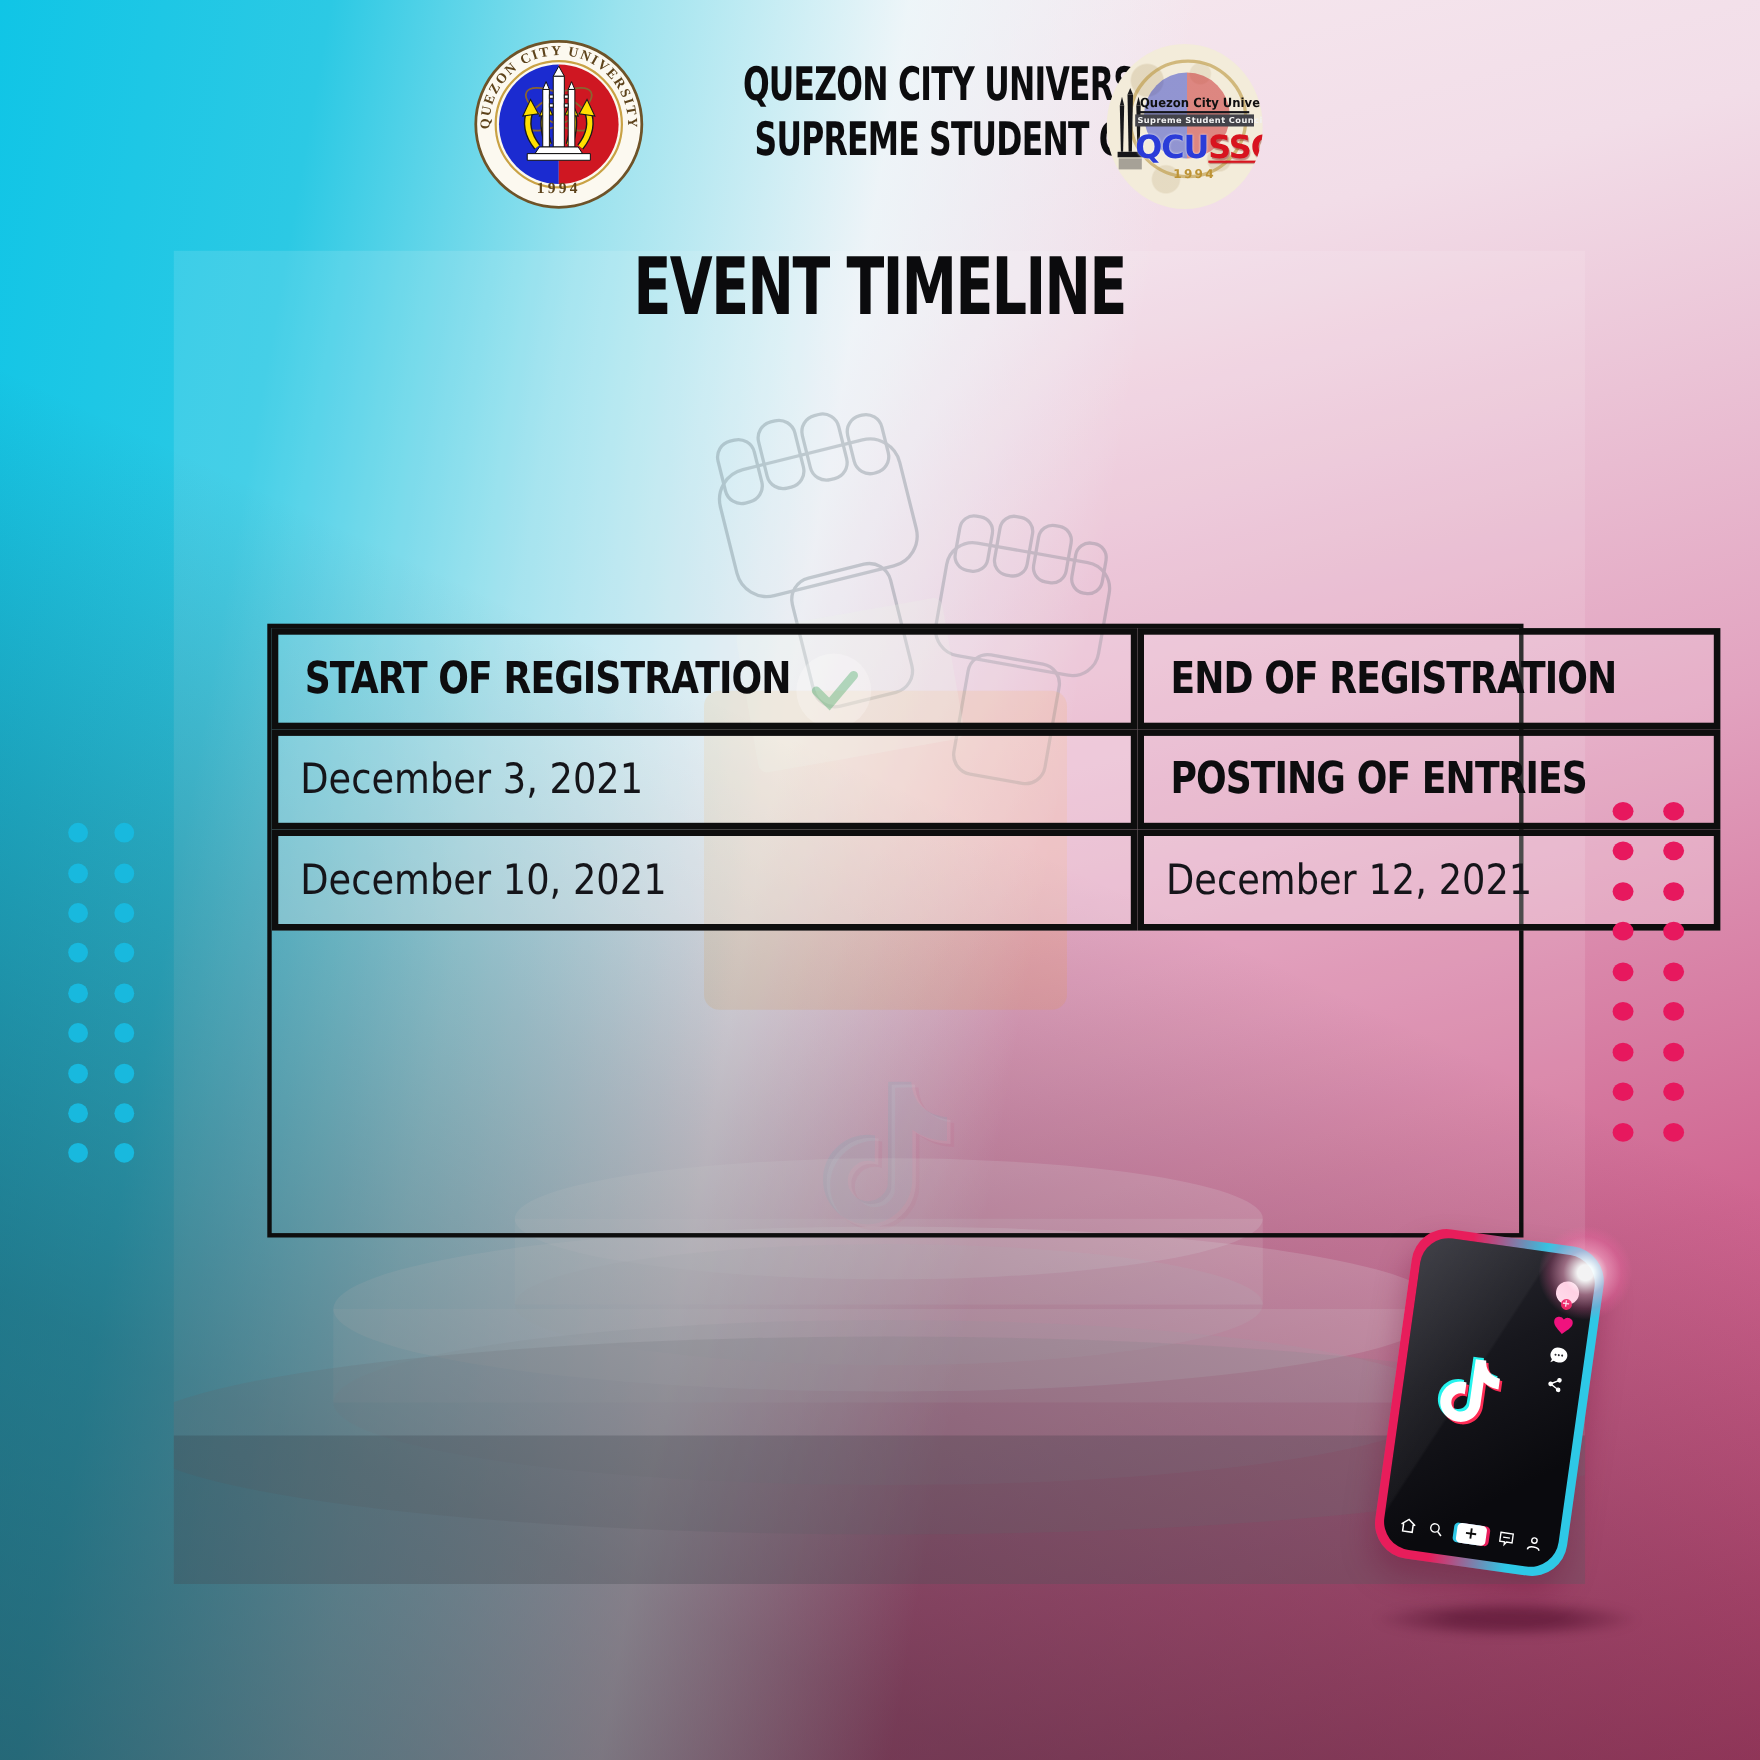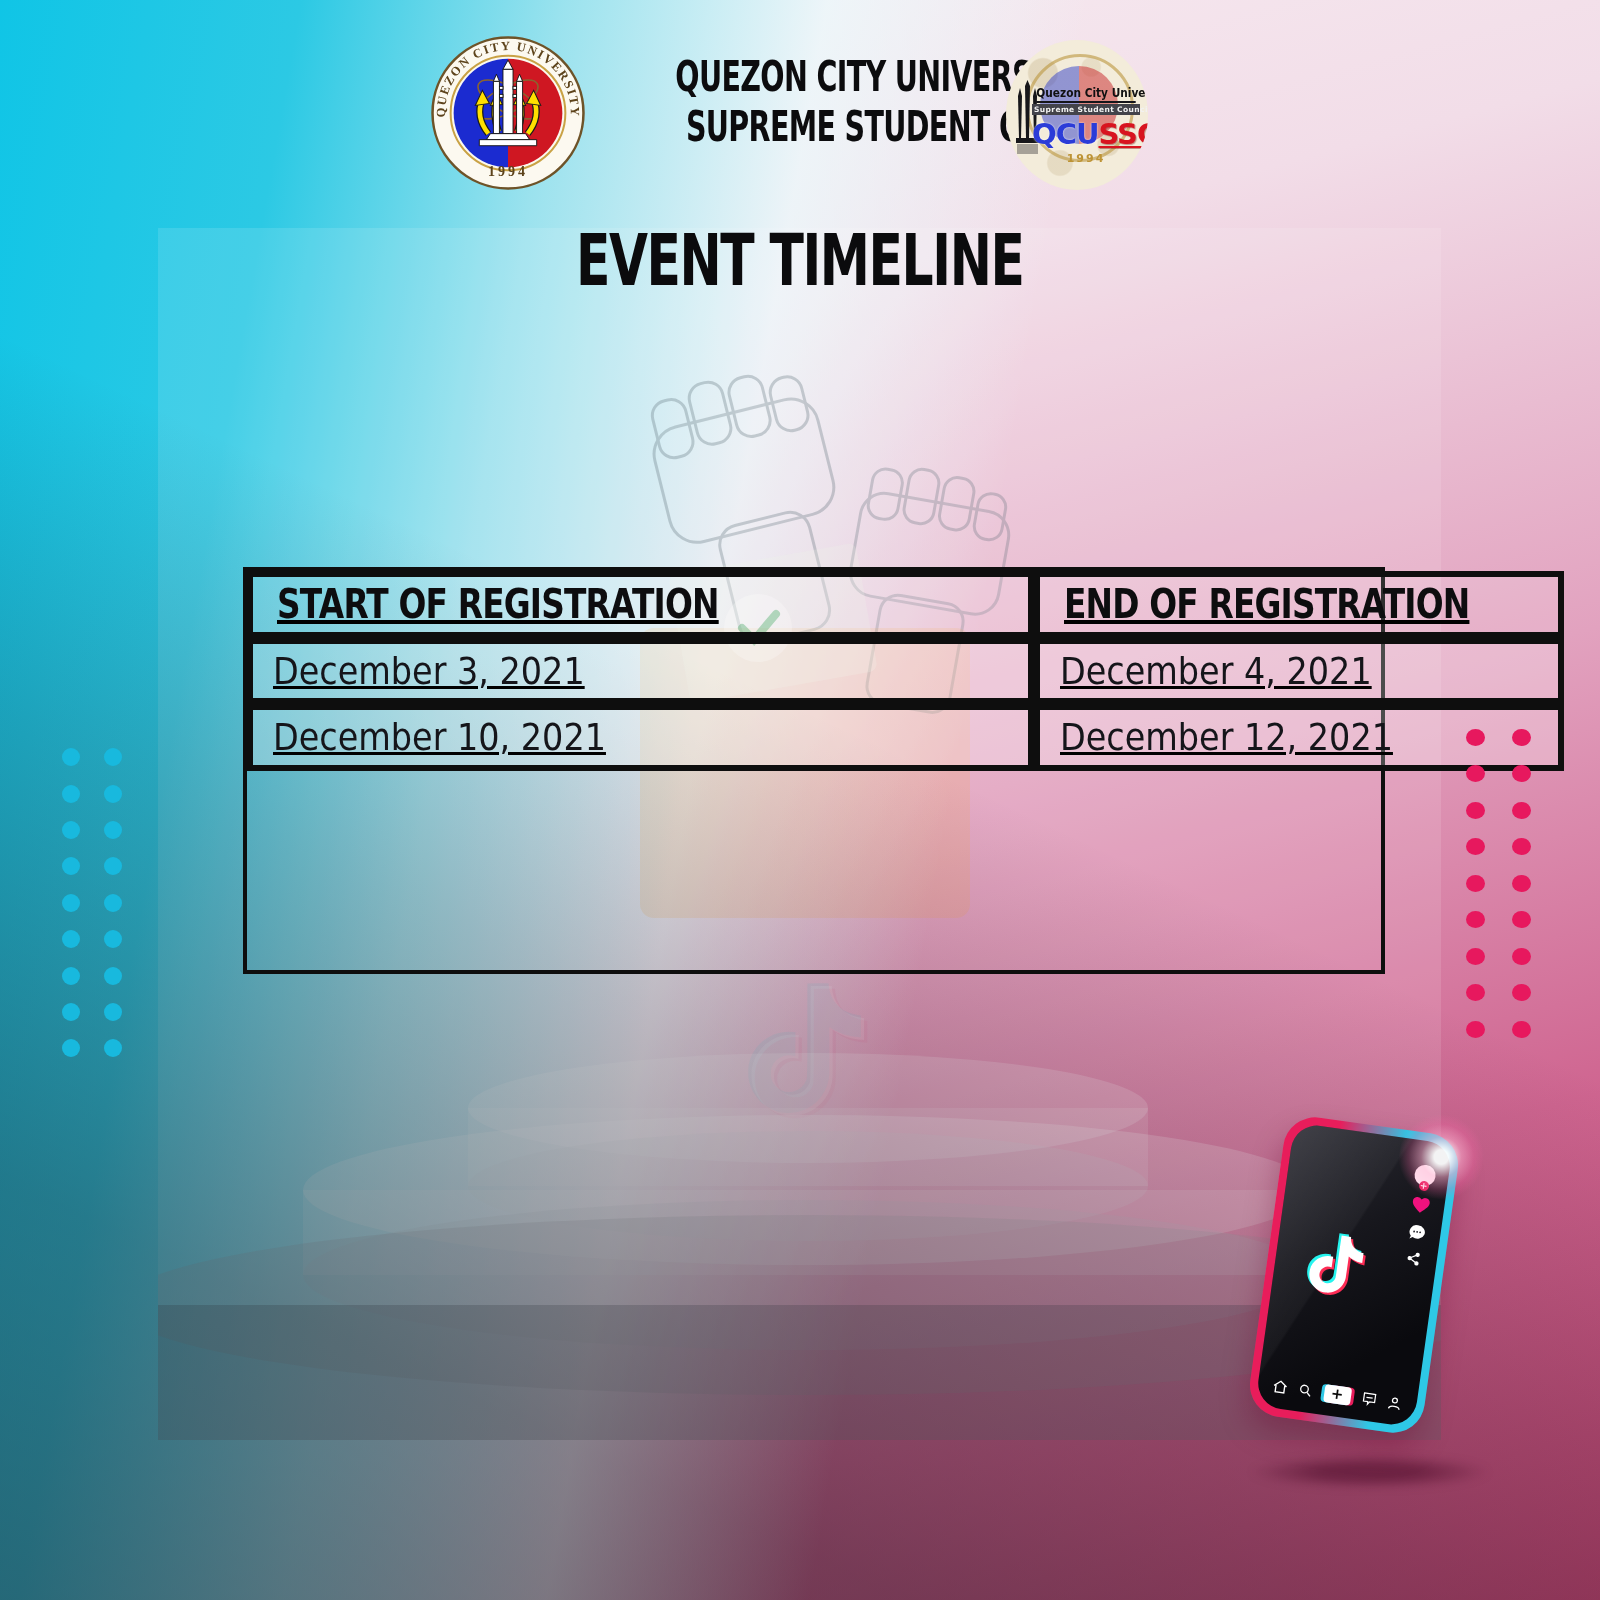--- a/index.html
+++ b/index.html
@@ -43,23 +43,23 @@
   .ssc-acronym .blue{color:#2b3cd8;text-shadow:0 0 2px rgba(255,255,255,.9);}
   .ssc-acronym .red{color:#d8141f;text-shadow:1px 1px 1px rgba(120,0,0,.4);text-decoration:underline;}
   .ssc-year{font-size:11px;font-weight:bold;color:#bd9335;letter-spacing:2px;margin-top:1px;}
 
   
   .title{position:absolute;left:158px;top:224px;width:1283px;text-align:center;
          font-size:72px;line-height:1;font-weight:bold;color:#0b0b0d;white-space:nowrap;}
   .title span{display:inline-block;transform:scaleX(.70);letter-spacing:-2px;}
 
   
-  .t-table{position:absolute;left:243px;top:567px;width:1142px;height:407px;
+  .t-table{position:absolute;left:243px;top:567px;width:1142px;height:558px;
            box-sizing:border-box;border:4px solid #0e0e0e;
-           display:grid;grid-template-columns:787px 1fr;grid-template-rows:repeat(6,1fr);text-decoration:underline;}
+           display:grid;grid-template-columns:787px 1fr;grid-template-rows:repeat(6,1fr);}
   .cell{box-sizing:border-box;border:6px solid #0e0e0e;display:flex;align-items:center;white-space:nowrap;}
   .cell.label{background:rgba(255,255,255,.14);padding-left:24px;}
   .cell.date{background:rgba(255,255,255,.26);padding-left:20px;}
   .cell.label span{font-size:40px;font-weight:bold;color:#0d0d0f;
                    display:inline-block;transform:scaleX(.82);transform-origin:left center;
                    letter-spacing:-1px;}
   .cell.date span{font-size:38px;color:#15151a;display:inline-block;
                   transform:scaleX(.88);transform-origin:left center;}
 
   
@@ -234,22 +234,22 @@
 <div class="t-table">
   <div class="cell label">
       <span>START OF REGISTRATION</span>
     </div>
   <div class="cell label">
       <span>END OF REGISTRATION</span>
     </div>
   <div class="cell date">
       <span>December 3, 2021</span>
     </div>
-  <div class="cell date">
-      <span>December 4, 2021</span>
+  <div class="cell label">
+      <span>POSTING OF ENTRIES</span>
     </div>
   <div class="cell date">
       <span>December 10, 2021</span>
     </div>
   <div class="cell date">
       <span>December 12, 2021</span>
     </div>
 </div>
 
 <div class="dots left">

